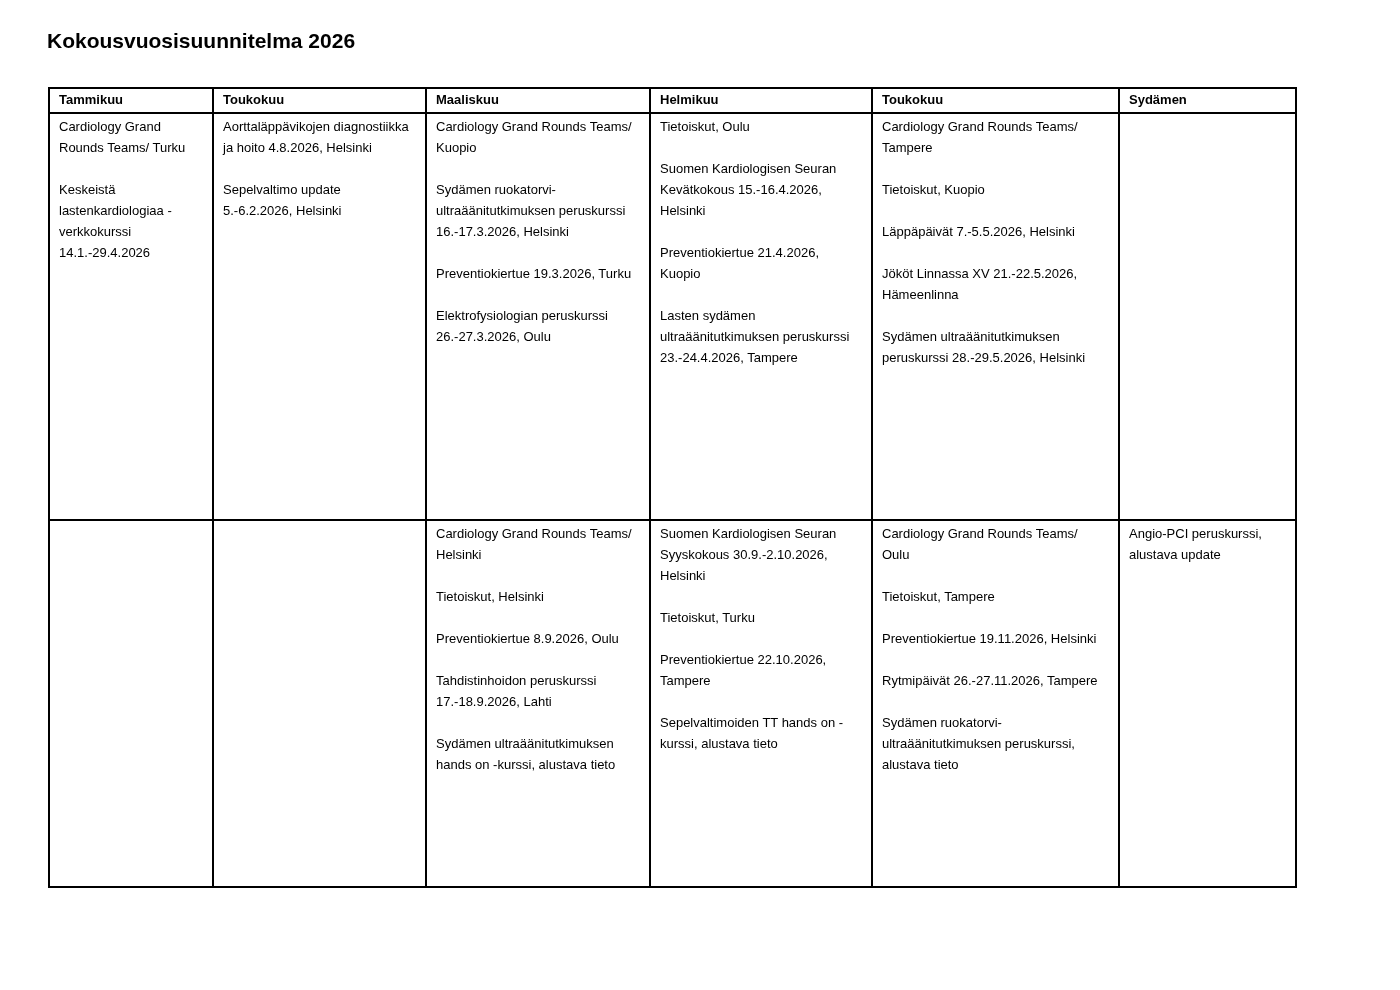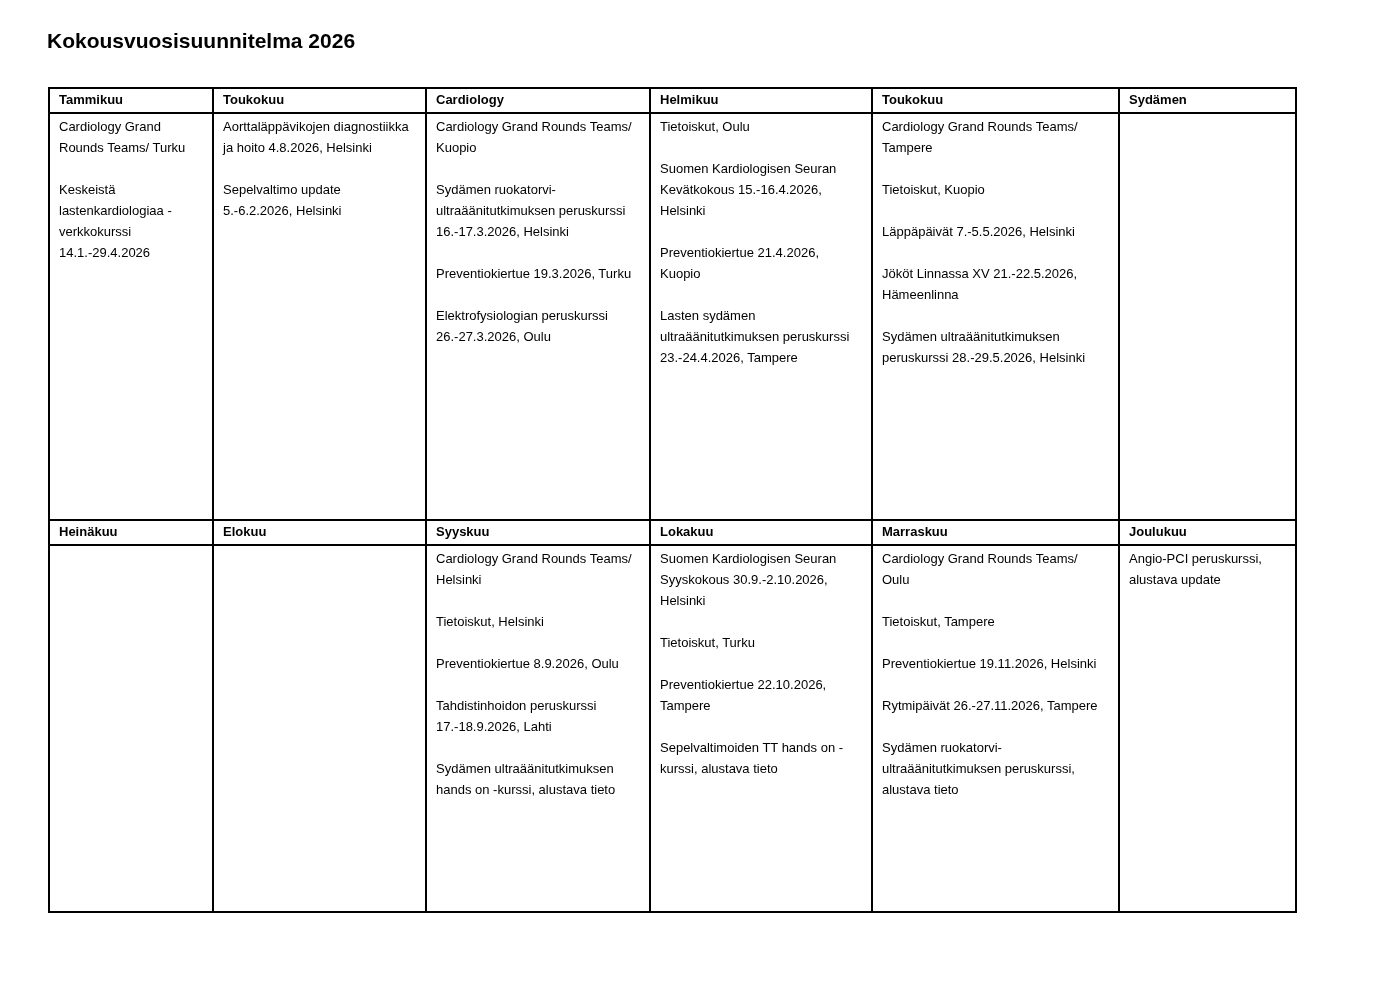--- a/index.html
+++ b/index.html
@@ -73,21 +73,21 @@
       <col style="width:224px">
       <col style="width:222px">
       <col style="width:247px">
       <col style="width:177px">
     </colgroup>
 
     <tbody>
         <tr class="header-row">
       <th>Tammikuu</th>
       <th>Toukokuu</th>
-      <th>Cardiology</th>
+      <th>Maaliskuu</th>
       <th>Helmikuu</th>
       <th>Toukokuu</th>
       <th>Sydämen</th>
     </tr>
 
     <tr class="row-top">
       <td class="events">Cardiology Grand Rounds Teams/ Turku
 
 Keskeistä lastenkardiologiaa - verkkokurssi 14.1.-29.4.2026</td>
       <td class="events">Aorttaläppävikojen diagnostiikka ja hoito 4.8.2026, Helsinki
@@ -112,28 +112,20 @@
 Tietoiskut, Kuopio
 
 Läppäpäivät 7.-5.5.2026, Helsinki
 
 Jököt Linnassa XV 21.-22.5.2026, Hämeenlinna
 
 Sydämen ultraäänitutkimuksen peruskurssi 28.-29.5.2026, Helsinki</td>
       <td class="events"></td>
     </tr>
 
-    <tr class="header-row">
-      <th>Heinäkuu</th>
-      <th>Elokuu</th>
-      <th>Syyskuu</th>
-      <th>Lokakuu</th>
-      <th>Marraskuu</th>
-      <th>Joulukuu</th>
-    </tr>
 
     <tr class="row-bottom">
       <td class="events"></td>
       <td class="events"></td>
       <td class="events">Cardiology Grand Rounds Teams/ Helsinki
 
 Tietoiskut, Helsinki
 
 Preventiokiertue 8.9.2026, Oulu
 

